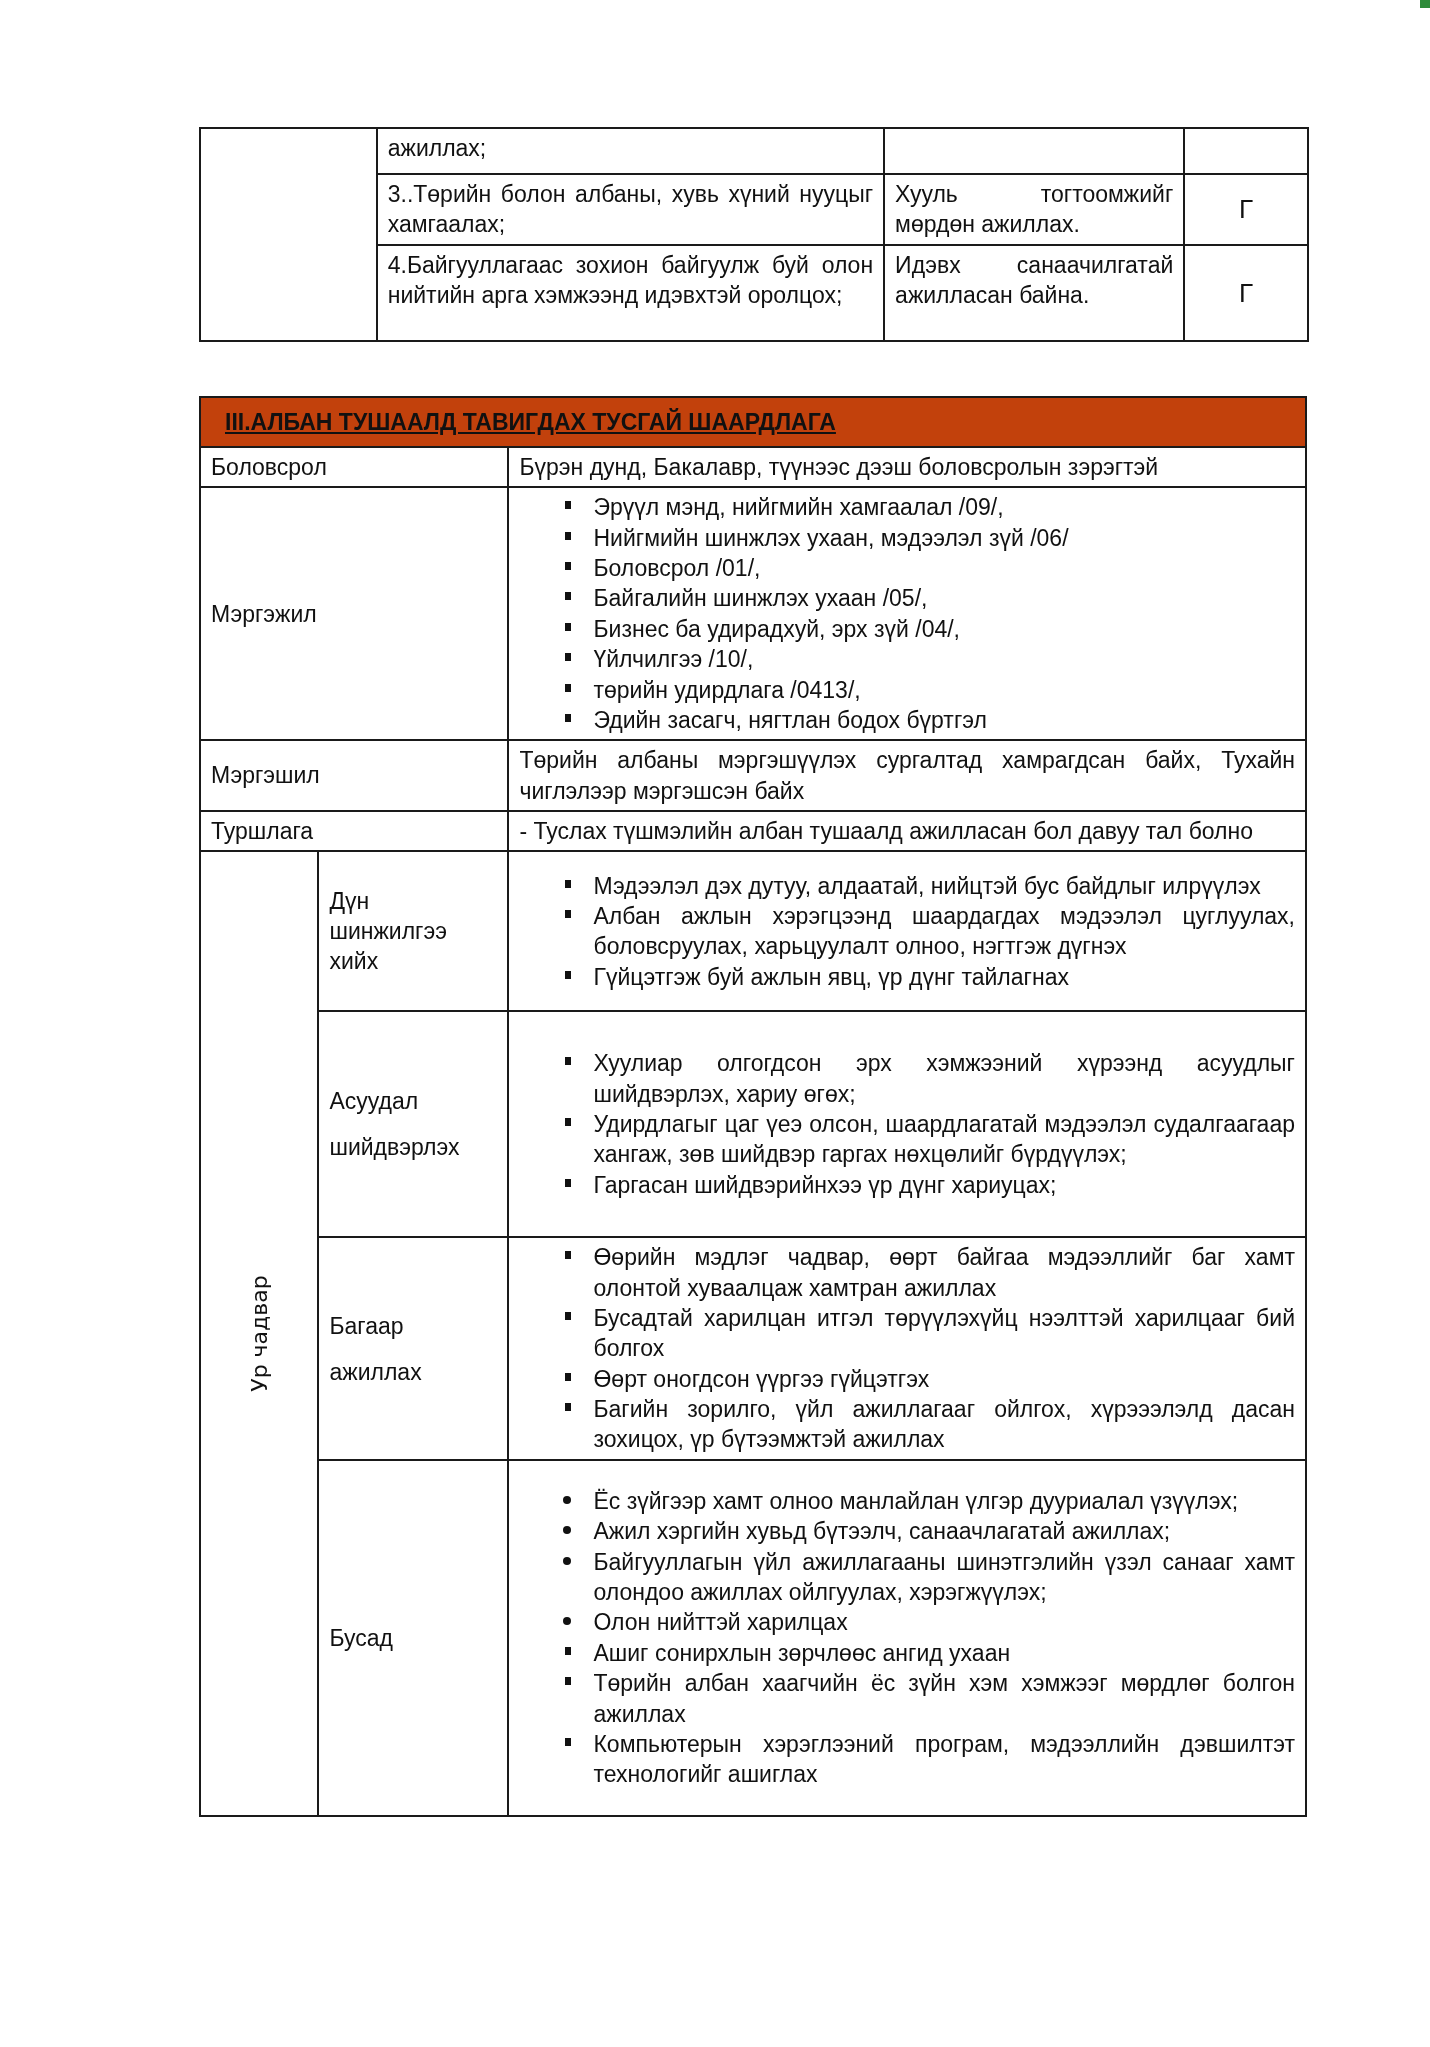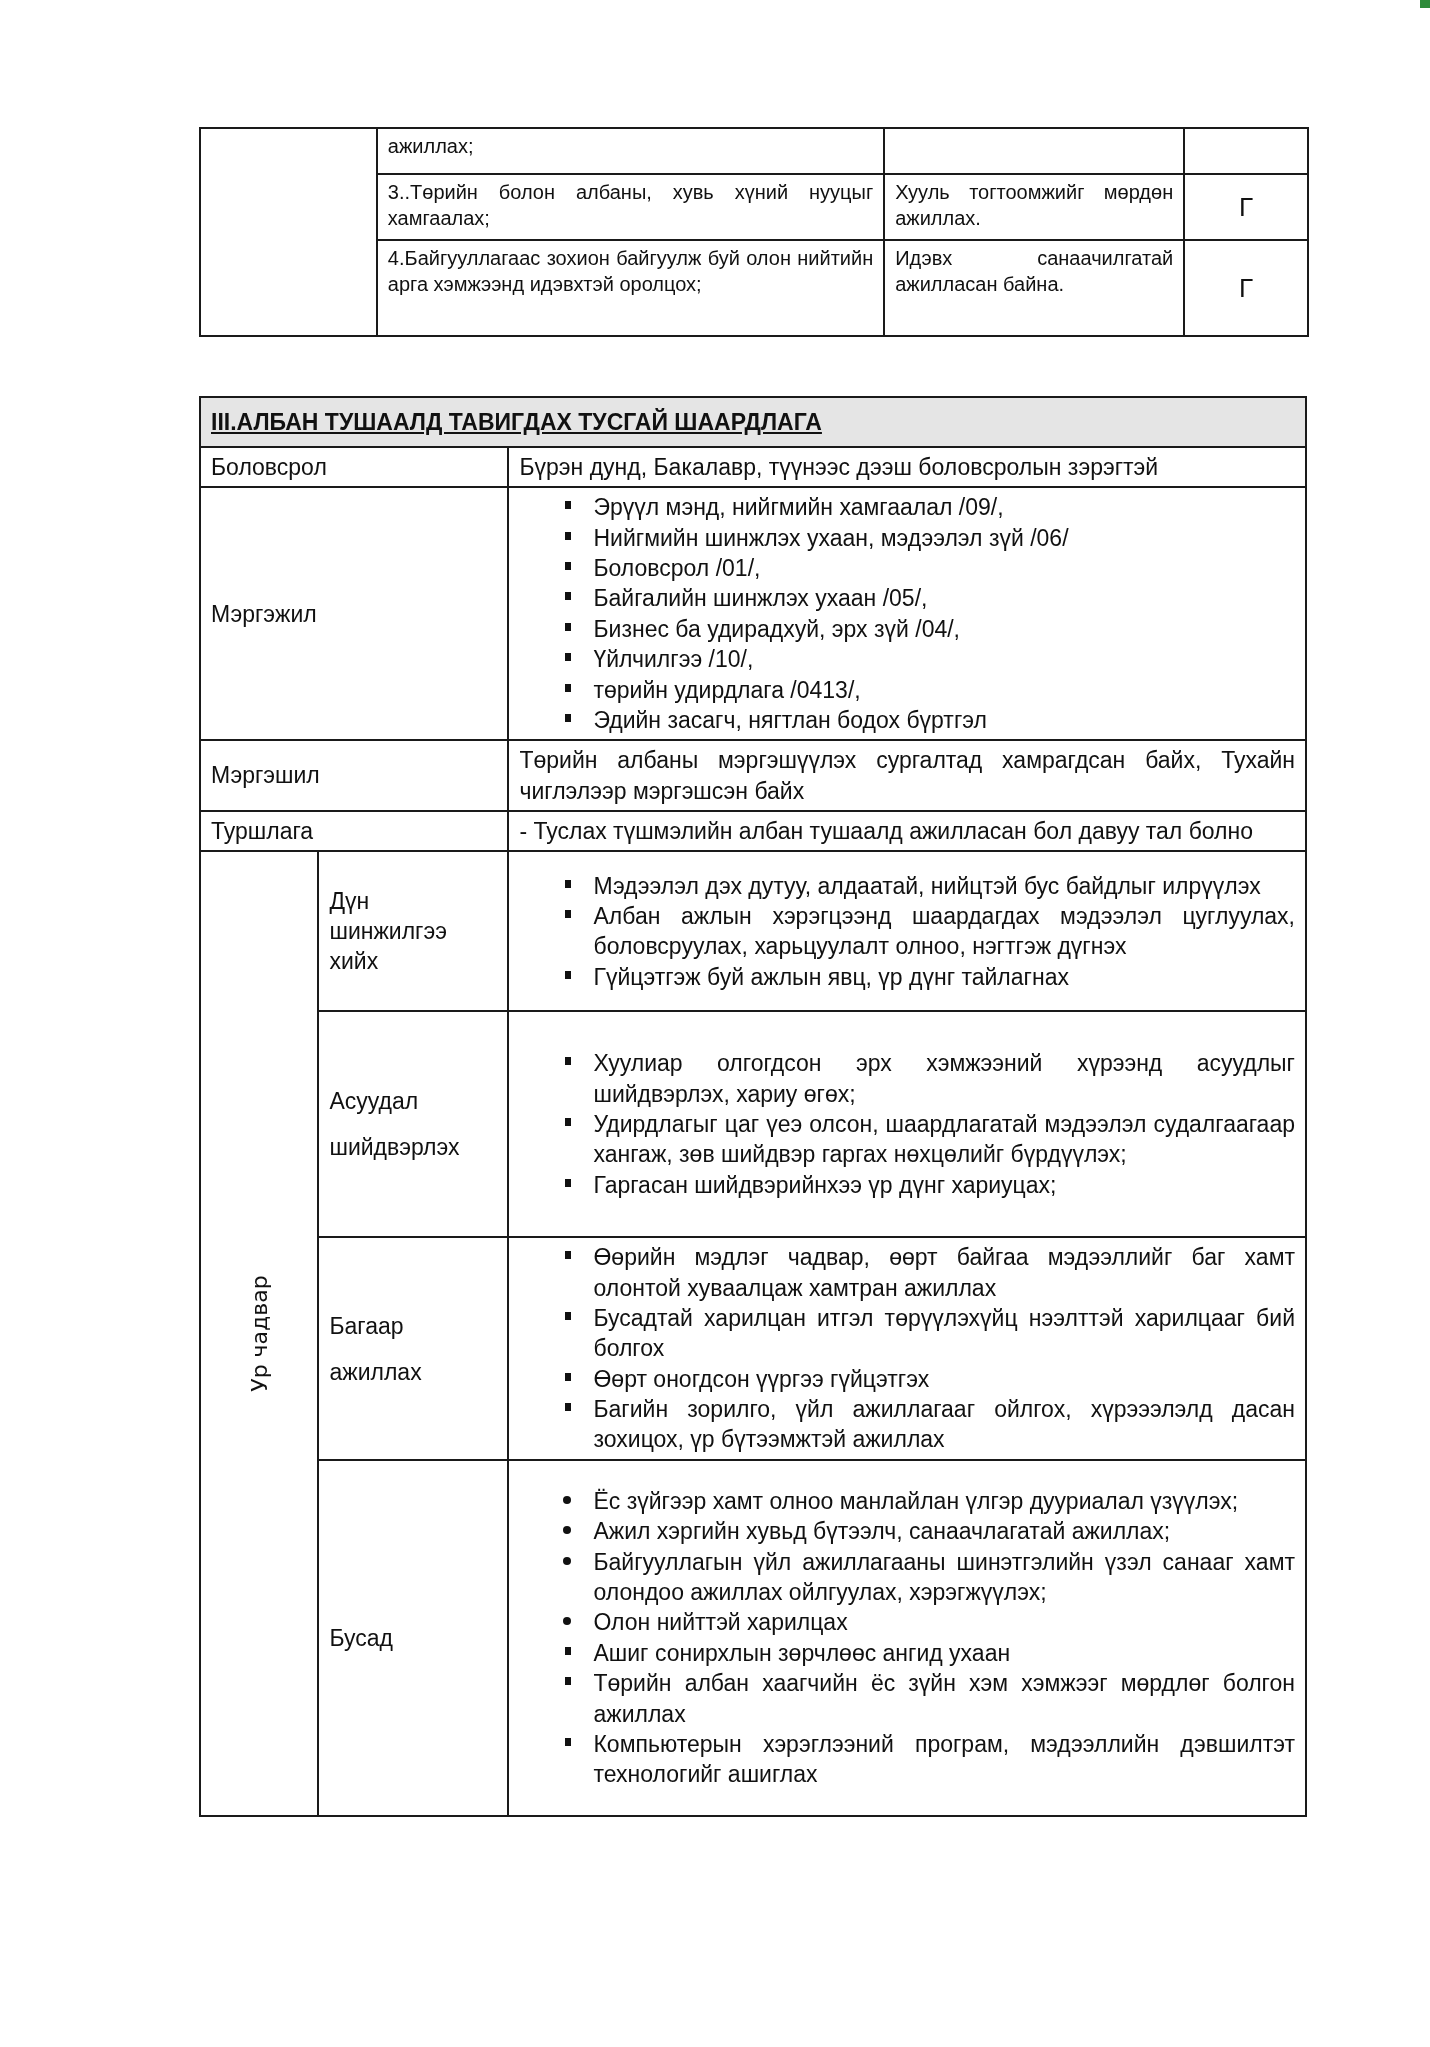--- a/index.html
+++ b/index.html
@@ -10,32 +10,32 @@
   }
   .corner-mark {
     position: absolute; right: 0; top: 0; width: 10px; height: 8px;
     background: #2e8b3a;
   }
   table { border-collapse: collapse; position: absolute; }
   td { border: 2px solid #1a1a1a; vertical-align: top; padding: 4px 10px; }
 
   
   #t1 { left: 199px; top: 127px; width: 1110px; }
-  #t1 td { font-size: 20px; }
+  #t1 td { font-size: 23px; }
   #t1 .c0 { width: 157px; }
   #t1 .c1 { width: 490px; text-align: justify; text-align-last: left; }
   #t1 .c2 { width: 280px; text-align: justify; text-align-last: left; }
   #t1 .c3 { width: 103px; text-align: center; vertical-align: middle; font-size: 26px; }
 
   
   #t2 { left: 199px; top: 396px; width: 1108px; }
   #t2 td { font-size: 23px; }
   .hdr td {
-    background: #e5e5e5; font-weight: bold; text-decoration: underline;
-    padding: 6px 10px; height: 36px; vertical-align: middle; font-size: 23px;
+    background: #c2410c; font-weight: bold; text-decoration: underline;
+    padding: 6px 24px; height: 36px; vertical-align: middle; font-size: 23px;
   }
   .lbl { width: 230px; vertical-align: middle; }
   .val { text-align: justify; }
   .mid { vertical-align: middle; margin-top: 17px; }
   ul { margin: 0; padding: 0; list-style: none; }
   ul li { position: relative; padding-left: 74px; text-align: justify; }
   ul.sq li::before {
     content: ""; position: absolute; left: 46px; top: 9px; width: 6px; height: 8px;
     background: #111;
   }

